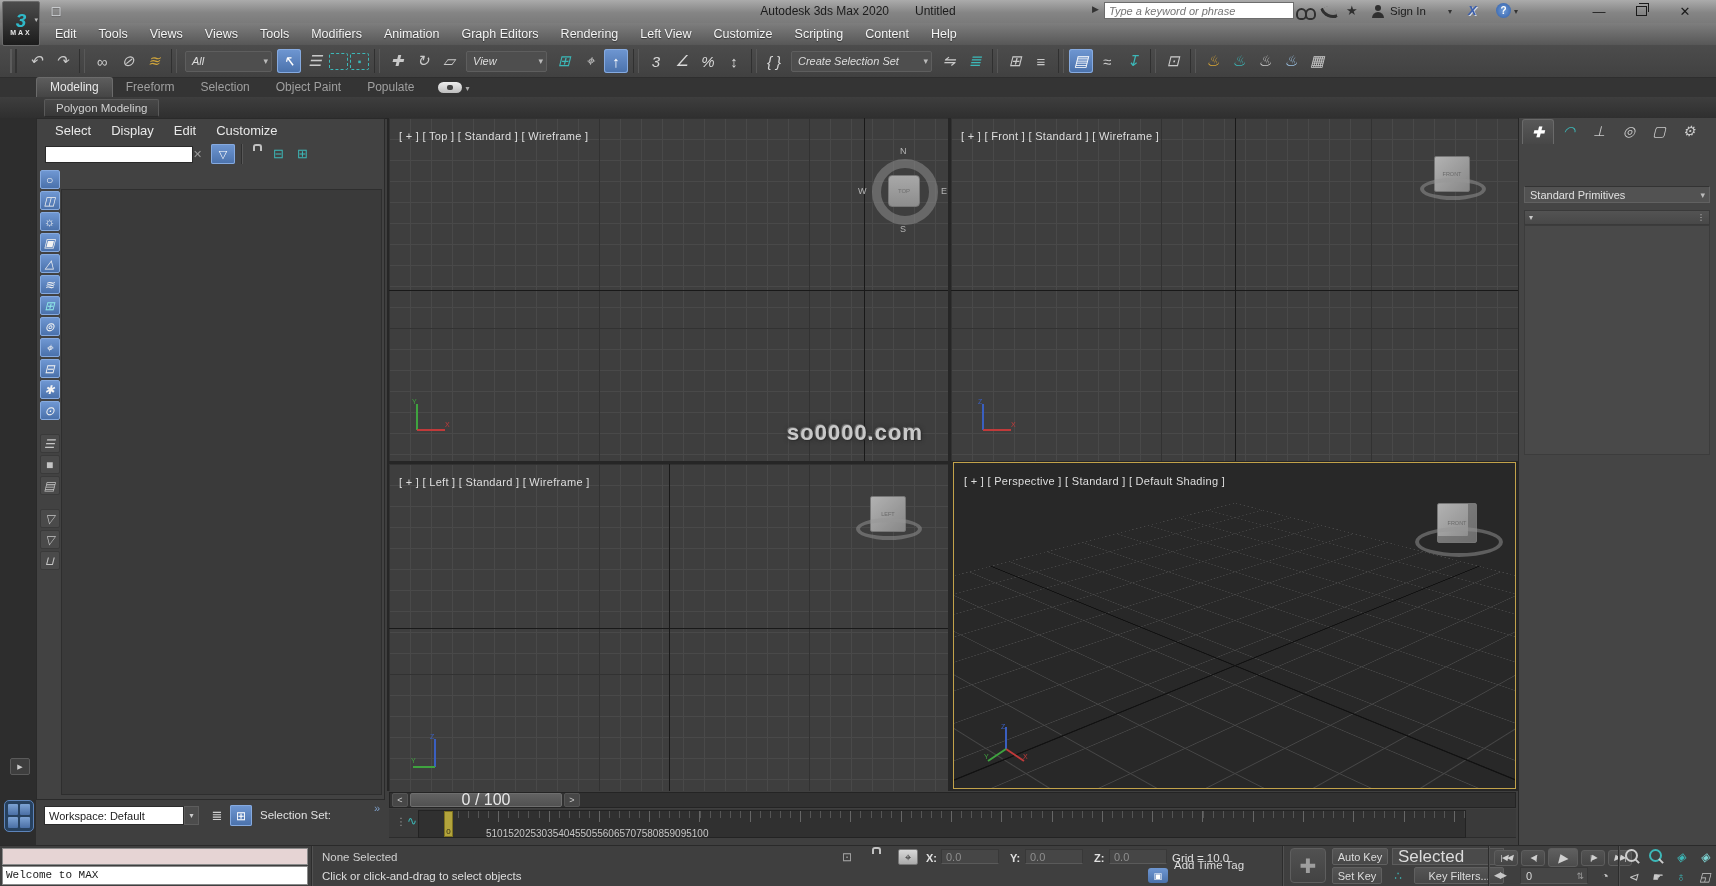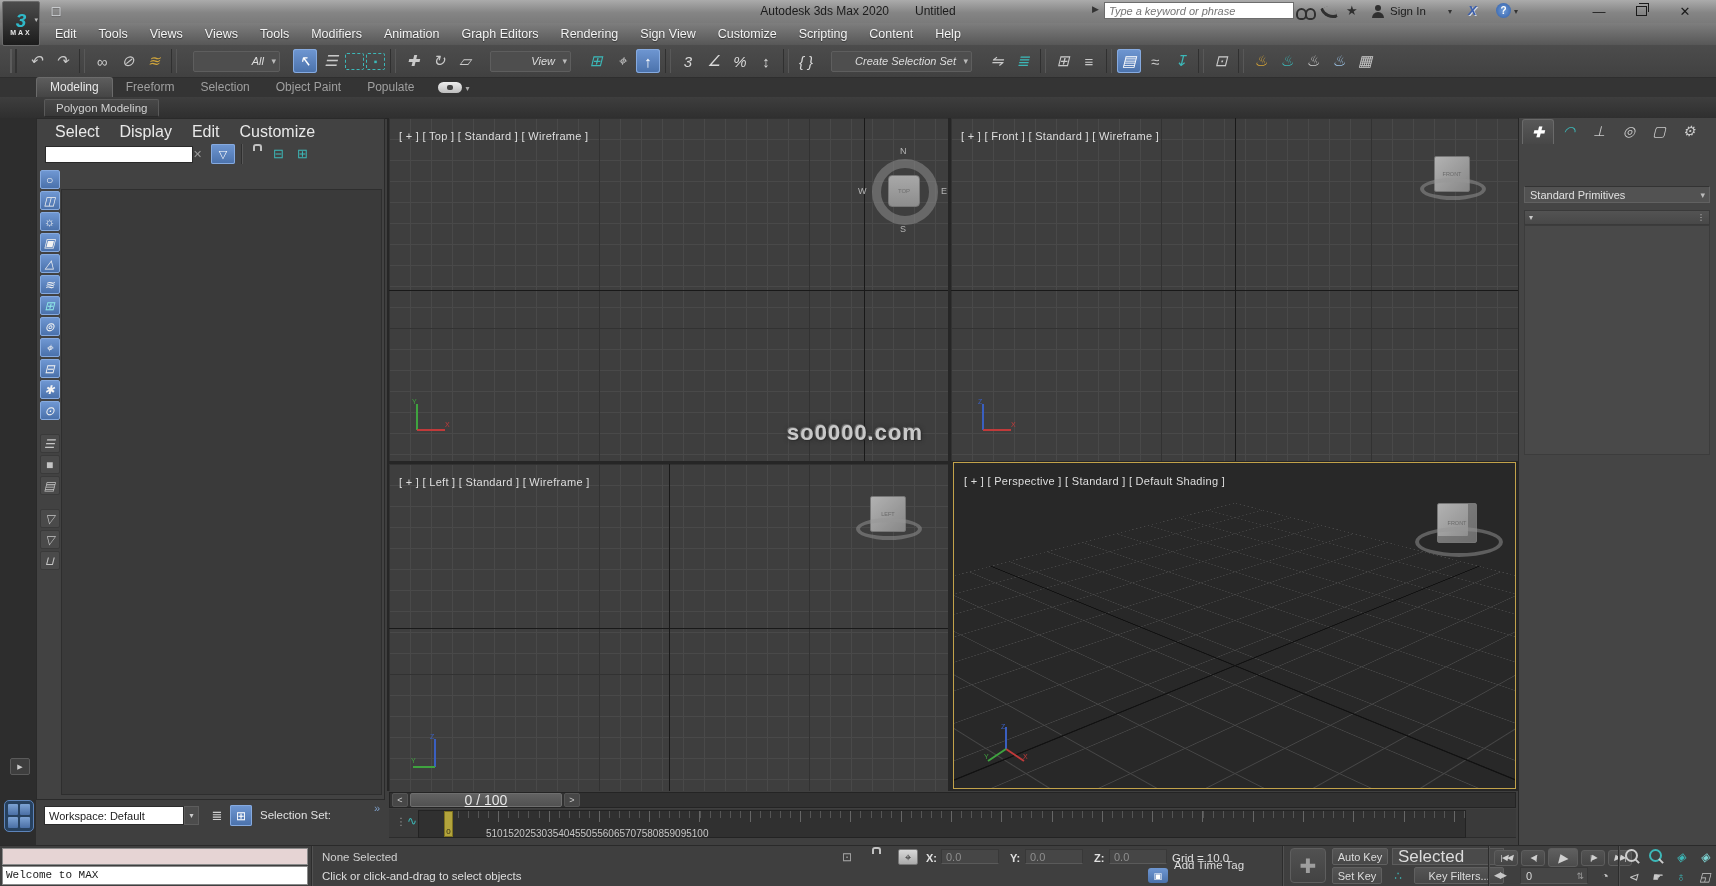--- a/index.html
+++ b/index.html
@@ -48,22 +48,22 @@
   .menu-item{padding:0 11px;font-size:12.5px;color:#f4f4f4;text-shadow:0 1px 1px #333;}
   
   .toolbar{left:0;top:45px;width:1716px;height:33px;background:linear-gradient(#4c4c4c,#414141);border-bottom:1px solid #2e2e2e;
            display:flex;align-items:center;padding-left:10px;box-sizing:border-box;}
   .toolbar [data-repeat]{display:flex;align-items:center;}
   .grip{width:3px;height:24px;border-left:2px solid #5c5c5c;border-right:2px solid #333;margin-right:6px;}
   .ticon{width:24px;height:24px;display:flex;align-items:center;justify-content:center;color:#c9c9c9;font-size:15px;border-radius:3px;margin:0 1px;flex:none;}
   .ticon.active{background:linear-gradient(#6f97d2,#4a71ab);color:#fff;box-shadow:inset 0 0 0 1px #86aadf;}
   .ticon.sep{width:4px;height:24px;border-left:1px solid #303030;border-right:1px solid #585858;margin:0 4px;border-radius:0;}
   .ticon.dash{border:1px dashed #3cb8b8;width:17px;height:15px;border-radius:2px;font-size:10px;}
-  .ticon.drop{background:#4e4e4e;border:1px solid #5e5e5e;color:#ddd;font-size:11px;height:19px;justify-content:flex-end;
-              padding:0 15px 0 6px;position:relative;border-radius:2px;margin:0 12px;white-space:nowrap;overflow:hidden;}
+  .ticon.drop{background:#4e4e4e;border:1px solid #5e5e5e;color:#ddd;font-size:11px;height:19px;justify-content:flex-start;
+              padding:0 15px 0 6px;position:relative;border-radius:2px;margin:0 4px;white-space:nowrap;overflow:hidden;}
   .ticon.drop::after{content:"▾";position:absolute;right:3px;top:4px;color:#bbb;font-size:9px;}
   
   .ribbon1{left:0;top:78px;width:1716px;height:19px;background:#343434;display:flex;align-items:flex-end;padding-left:36px;box-sizing:border-box;}
   .ribbon1 [data-repeat]{display:flex;align-items:flex-end;}
   .rtab{padding:2px 13px 3px;font-size:12px;color:#9f9f9f;}
   .rtab.active{background:linear-gradient(#5d5d5d,#454545);color:#e8e8e8;border:1px solid #6b6b6b;border-bottom:none;border-radius:3px 3px 0 0;}
   .rib-pill{width:24px;height:11px;background:linear-gradient(#efefef,#bdbdbd);border-radius:6px;margin:0 4px 4px 10px;position:relative;}
   .rib-pill::before{content:"";position:absolute;left:9px;top:3px;width:6px;height:5px;background:#444;border-radius:2px;}
   .rib-pill-dd{font-size:8px;color:#aaa;margin-bottom:4px;}
   .ribbon2{left:0;top:97px;width:1716px;height:21px;background:linear-gradient(#3e3e3e,#2f2f2f);border-bottom:1px solid #252525;}
@@ -73,21 +73,21 @@
   .edgestrip{left:0;top:118px;width:36px;height:727px;background:#2d2d2d;border-right:1px solid #222;}
   .edge-arrow{left:10px;top:758px;width:18px;height:15px;background:#3e3e3e;border:1px solid #5a5a5a;border-radius:2px;
               color:#ccc;font-size:7px;display:flex;align-items:center;justify-content:center;}
   .layoutbtn{left:4px;top:800px;width:30px;height:32px;background:#27415f;border:1px solid #5d84ba;border-radius:5px;
              display:grid;grid-template:1fr 1fr / 1fr 1fr;gap:2px;padding:3px;box-sizing:border-box;}
   .layoutbtn i{background:linear-gradient(#7da3d4,#4a6fa5);border-radius:1px;}
   
   .explorer{left:36px;top:118px;width:349px;height:682px;background:#424242;border:1px solid #2a2a2a;box-sizing:border-box;}
   .exp-menu{position:absolute;left:8px;top:4px;display:flex;}
   .exp-menu [data-repeat]{display:flex;}
-  .exp-menu-item{padding:0 10px;font-size:16px;color:#e8e8e8;}
+  .exp-menu-item{padding:0 10px;font-size:13px;color:#e8e8e8;}
   .exp-search{position:absolute;left:8px;top:27px;width:140px;height:15px;background:#fff;border:1px solid #2a2a2a;font-size:11px;padding:0 3px;font-family:"Liberation Sans",sans-serif;}
   .exp-clear{position:absolute;left:156px;top:29px;color:#9a9a9a;font-size:11px;}
   .exp-filter{position:absolute;left:174px;top:25px;width:24px;height:20px;background:linear-gradient(#6f97d2,#4a71ab);border-radius:2px;
               color:#fff;display:flex;align-items:center;justify-content:center;font-size:11px;box-shadow:inset 0 0 0 1px #86aadf;}
   .exp-sep{position:absolute;left:204px;top:25px;width:1px;height:20px;background:#2f2f2f;border-right:1px solid #575757;}
   .lockico{width:10px;height:8px;background:#c2c2c2;border-radius:1px;position:relative;}
   .lockico::before{content:"";position:absolute;top:-5px;left:1.5px;width:5px;height:5px;border:2px solid #c2c2c2;border-bottom:none;border-radius:3px 3px 0 0;}
   .exp-tree{font-size:13px;color:#3cb8b8;}
   .exp-header{position:absolute;left:24px;top:51px;width:321px;height:19px;background:linear-gradient(#545454,#474747);
               border:1px solid #2f2f2f;box-sizing:border-box;display:flex;align-items:center;font-size:11px;color:#e2e2e2;}
@@ -144,21 +144,21 @@
   .cp-drop{position:absolute;left:5px;top:68px;width:186px;height:17px;background:#525252;border:1px solid #616161;border-top-color:#333;
            font-size:11px;color:#e0e0e0;display:flex;align-items:center;padding:0 5px;box-sizing:border-box;}
   .cp-drop::after{content:"▾";position:absolute;right:4px;color:#bbb;font-size:9px;}
   .cp-rollhead{position:absolute;left:5px;top:92px;width:186px;height:15px;background:linear-gradient(#535353,#484848);border:1px solid #3a3a3a;
                box-sizing:border-box;display:flex;align-items:center;justify-content:space-between;padding:0 4px;color:#c9c9c9;font-size:8px;}
   .cp-rollbody{position:absolute;left:5px;top:107px;width:186px;height:230px;background:#494949;border:1px solid #3c3c3c;box-sizing:border-box;}
   
   .tslider{left:389px;top:792px;width:1127px;height:16px;background:#313131;border:1px solid #242424;box-sizing:border-box;display:flex;align-items:center;}
   .ts-arrow{width:14px;height:12px;display:flex;align-items:center;justify-content:center;color:#ccc;font-size:9px;background:#474747;border:1px solid #555;border-radius:2px;margin:0 2px;}
   .ts-box{width:150px;height:12px;background:linear-gradient(#626262,#515151);border:1px solid #6e6e6e;border-radius:2px;
-          color:#e8e8e8;font-size:14px;display:flex;align-items:center;justify-content:center;text-decoration:underline;}
+          color:#e8e8e8;font-size:16px;display:flex;align-items:center;justify-content:center;}
   .trackbar{left:389px;top:809px;width:1127px;height:29px;background:#3a3a3a;border-bottom:1px solid #2c2c2c;box-sizing:border-box;}
   .tb-curve{position:absolute;left:7px;top:5px;font-size:12px;color:#3cb8b8;}
   .tb-curve::before{content:"⋮";color:#9a9a9a;margin-right:1px;font-size:10px;}
   .ruler{position:absolute;left:29px;top:1px;width:1046px;height:26px;background:#303030;border:1px solid #232323;
     background-image:
       repeating-linear-gradient(90deg,#666 0,#666 1px,transparent 1px,transparent 50.3px),
       repeating-linear-gradient(90deg,#555 0,#555 1px,transparent 1px,transparent 10.06px);
     background-size:100% 11px,100% 7px;background-repeat:no-repeat,no-repeat;background-position:29px 0,29px 0;}
   .ruler-labels{position:absolute;left:67px;top:12px;width:980px;display:flex;justify-content:space-between;}
   .tl{width:24px;text-align:center;font-size:10px;color:#c6c6c6;}
@@ -276,21 +276,21 @@
     <span data-repeat="menubar.items">
         <span class="menu-item">Edit</span>
         <span class="menu-item">Tools</span>
         <span class="menu-item">Views</span>
         <span class="menu-item">Views</span>
         <span class="menu-item">Tools</span>
         <span class="menu-item">Modifiers</span>
         <span class="menu-item">Animation</span>
         <span class="menu-item">Graph Editors</span>
         <span class="menu-item">Rendering</span>
-        <span class="menu-item">Sign View</span>
+        <span class="menu-item">Left View</span>
         <span class="menu-item">Customize</span>
         <span class="menu-item">Scripting</span>
         <span class="menu-item">Content</span>
         <span class="menu-item">Help</span>
       </span>
   </div>
 
   <div class="abs toolbar">
     <span class="grip"></span>
     <span data-repeat="toolbar.items">

